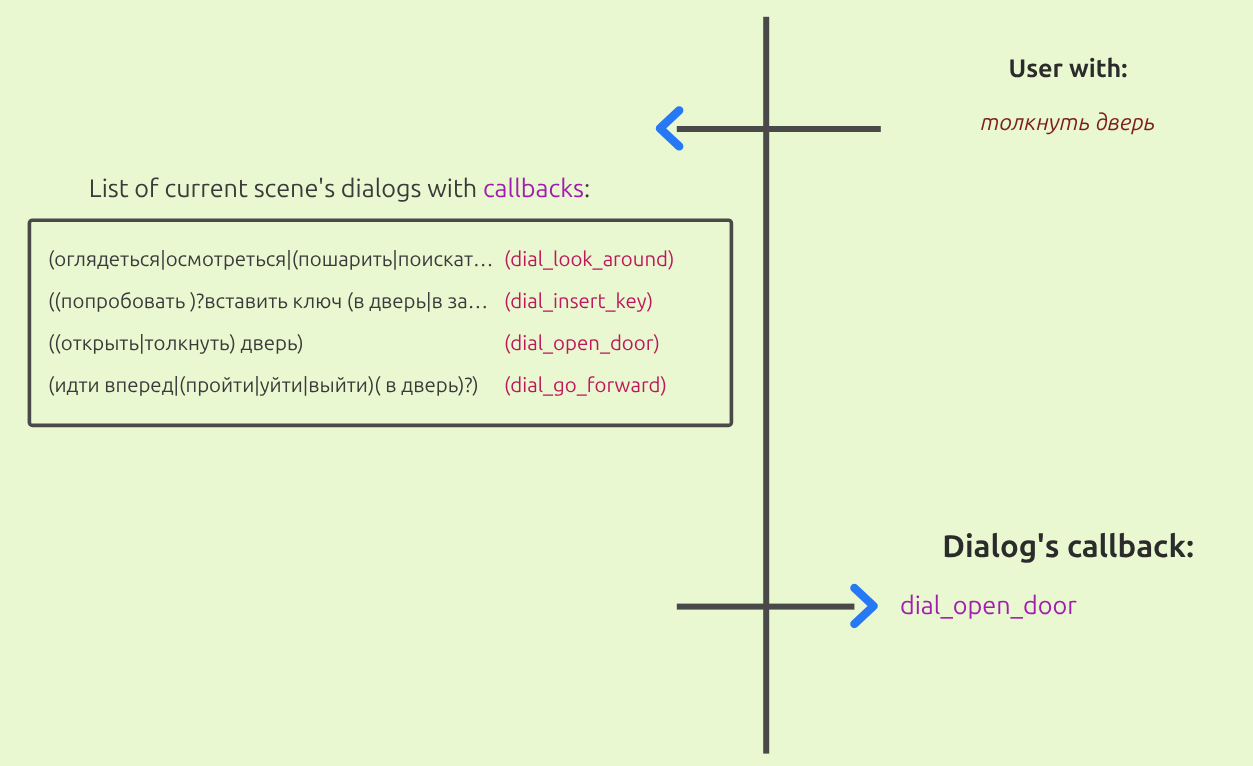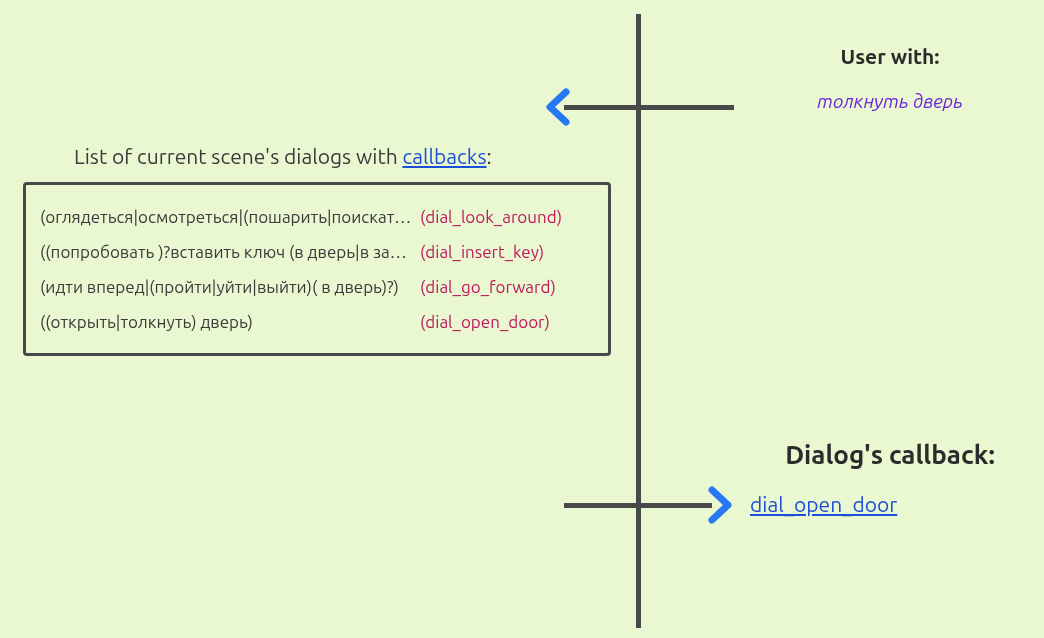--- a/index.html
+++ b/index.html
@@ -6,21 +6,21 @@
   html, body { margin: 0; padding: 0; }
   body {
     width: 1044px;
     height: 638px;
     background: #E9F8D1;
     font-family: "Segoe UI", "Ubuntu", "Helvetica Neue", Arial, sans-serif;
     color: #3A3A3A;
     position: relative;
     overflow: hidden;
   }
-  .accent { color: #1d4ed8; text-decoration: underline; }
+  .accent { color: #a21caf; }
   .vline {
     position: absolute;
     left: 636px;
     top: 14px;
     width: 5px;
     height: 614px;
     background: #494949;
   }
   .arrow-track {
     position: absolute;
@@ -44,21 +44,21 @@
     color: #2B2B2B;
   }
   .input-text {
     position: absolute;
     left: 750px;
     top: 90px;
     width: 280px;
     text-align: center;
     font-style: italic;
     font-size: 19px;
-    color: #6d28d9;
+    color: #7f1d1d;
   }
   .heading-callback {
     position: absolute;
     left: 750px;
     top: 440px;
     width: 280px;
     text-align: center;
     font-weight: 700;
     font-size: 26px;
     color: #2B2B2B;
@@ -137,20 +137,20 @@
 <div class="dialog-box">
   <div class="dialog-row">
     <span class="dialog-pattern">(оглядеться|осмотреться|(пошарить|поискать|искать) что-то)</span>
     <span class="dialog-cb">(dial_look_around)</span>
   </div>
   <div class="dialog-row">
     <span class="dialog-pattern">((попробовать )?вставить ключ (в дверь|в замок))</span>
     <span class="dialog-cb">(dial_insert_key)</span>
   </div>
   <div class="dialog-row">
+    <span class="dialog-pattern">((открыть|толкнуть) дверь)</span>
+    <span class="dialog-cb">(dial_open_door)</span>
+  </div>
+  <div class="dialog-row">
     <span class="dialog-pattern">(идти вперед|(пройти|уйти|выйти)( в дверь)?)</span>
     <span class="dialog-cb">(dial_go_forward)</span>
-  </div>
-  <div class="dialog-row">
-    <span class="dialog-pattern">((открыть|толкнуть) дверь)</span>
-    <span class="dialog-cb">(dial_open_door)</span>
   </div>
 </div>
 
 </body></html>

